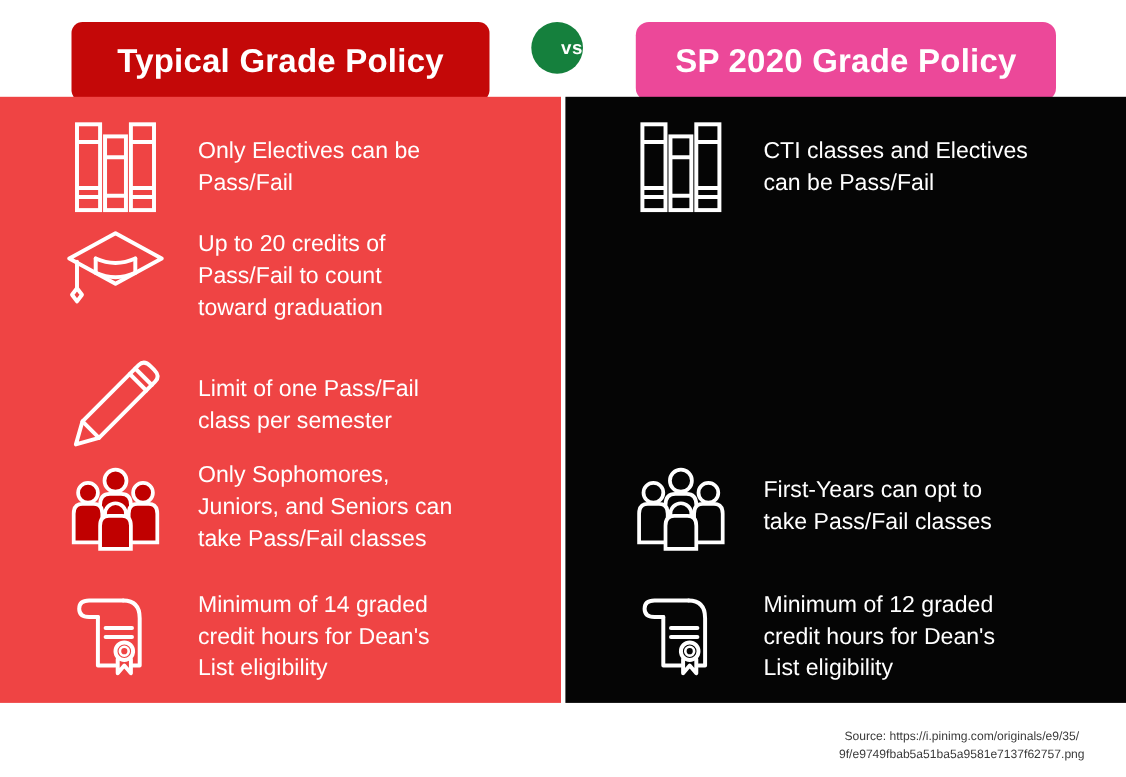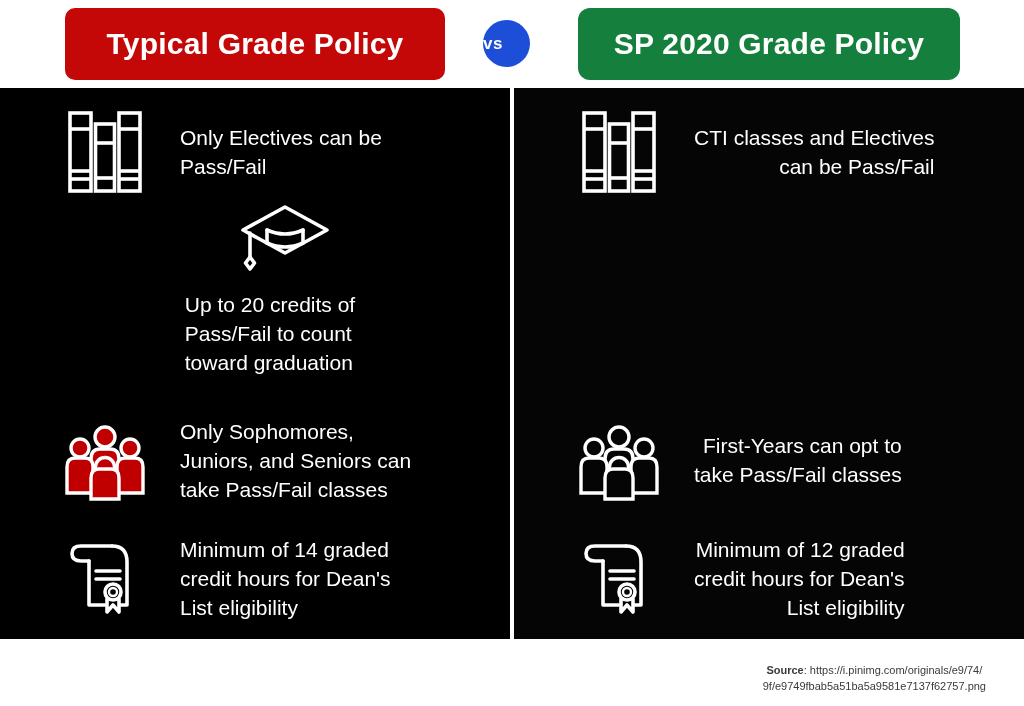--- a/index.html
+++ b/index.html
@@ -9,72 +9,72 @@
     position: relative;
     width: 1024px;
     height: 706px;
     background: #ffffff;
     overflow: hidden;
   }
 
   
   .title-box {
     position: absolute;
-    top: 8px;
+    top: 20px;
     height: 72px;
     display: flex;
     align-items: center;
     justify-content: center;
     color: #ffffff;
     font-size: 30px;
     font-weight: bold;
     letter-spacing: 0.2px;
   }
   .title-box.left  { left: 65px;  width: 380px; background: #c40808; border-radius: 10px; }
-  .title-box.right { left: 578px; width: 382px; background: #15803d; border-radius: 12px; }
+  .title-box.right { left: 578px; width: 382px; background: #ec4899; border-radius: 12px; }
   .vs-badge {
     position: absolute;
     left: 483px; top: 20px;
     width: 47px; height: 47px;
     border-radius: 50%;
-    background: #1d4ed8;
+    background: #15803d;
     color: #ffffff;
     font-size: 17px;
     font-weight: bold;
     display: flex;
     align-items: center;
-    justify-content: flex-start;
+    justify-content: flex-end;
     letter-spacing: 0.5px;
   }
 
   
   .panel {
     position: absolute;
     top: 88px;
     width: 510px;
     height: 551px;
   }
-  .panel-left  { left: 0;     background: #000000; }
-  .panel-right { left: 514px; background: #050505; text-align: right; }
+  .panel-left  { left: 0;     background: #ef4444; }
+  .panel-right { left: 514px; background: #050505; }
   .divider {
     position: absolute;
     left: 510px; top: 88px;
     width: 4px; height: 551px;
     background: #ffffff;
   }
 
   .row {
     position: absolute;
     left: 0;
     width: 510px;
     display: flex;
     align-items: center;
   }
   .row1 { top: 22px;  height: 84px;  }
-  .row2 { top: 112px; height: 100px; flex-direction: column; }
+  .row2 { top: 112px; height: 100px; }
   .row3 { top: 238px; height: 84px;  }
   .row4 { top: 322px; height: 100px; }
   .row5 { top: 440px; height: 100px; }
 
   .icon-wrap {
     flex: none;
     width: 90px; height: 90px;
     margin-left: 60px;
     display: flex;
     align-items: center;
@@ -105,21 +105,21 @@
   
   .footer {
     position: absolute;
     top: 662px;
     right: 38px;
     text-align: center;
     font-size: 11px;
     line-height: 16px;
     color: #3a3a3a;
   }
-  .footer .bold { font-weight: bold; }
+  .footer .bold { font-weight: normal; }
 </style>
 </head>
 <body>
 
 <div class="page">
 
   <div class="title-box left">
     <span>Typical Grade Policy</span>
   </div>
 
@@ -161,20 +161,33 @@
       <path d="M63,30 L63,43"></path>
       <path d="M27,30 Q45,38 63,30"></path>
       <path d="M27,43 Q45,51 63,43"></path>
       <path d="M10,33 L10,57"></path>
       <path d="M10,57 L14.5,63 L10,69 L5.5,63 Z"></path>
     </g>
   </svg>
         </div>
         <div class="item-text">Up to 20 credits of<br>Pass/Fail to count<br>toward graduation</div>
       </div>
+      <div class="row row3">
+        <div class="icon-wrap">
+          <svg viewBox="0 0 90 90" xmlns="http://www.w3.org/2000/svg">
+    <g class="ic">
+      <path d="M9,81 L15,60 L66,9 Q71,4 77,10 L80,13 Q86,19 81,24 L30,75 Z"></path>
+      <path d="M15,60 L30,75"></path>
+      <path d="M58,17 L73,32"></path>
+      <path d="M63,12 L78,27"></path>
+    </g>
+  </svg>
+        </div>
+        <div class="item-text">Limit of one Pass/Fail<br>class per semester</div>
+      </div>
       <div class="row row4">
         <div class="icon-wrap">
           <svg viewBox="0 0 90 90" xmlns="http://www.w3.org/2000/svg">
     <g>
       <circle class="bgfill" cx="45" cy="22" r="10"></circle>
       <path class="bgfill" d="M31,64 L31,44 Q31,34 40,34 L50,34 Q59,34 59,44 L59,64 Z"></path>
       <circle class="bgfill" cx="20" cy="33" r="9"></circle>
       <path class="bgfill" d="M7,78 L7,52 Q7,43 15,43 L25,43 Q33,43 33,52 L33,78 Z"></path>
       <circle class="bgfill" cx="70" cy="33" r="9"></circle>
       <path class="bgfill" d="M57,78 L57,52 Q57,43 65,43 L75,43 Q83,43 83,52 L83,78 Z"></path>
@@ -255,17 +268,17 @@
       <circle cx="53" cy="59" r="4" stroke-width="2.4"></circle>
       <path d="M47,66 L47,79 L53,72 L59,79 L59,66"></path>
     </g>
   </svg>
         </div>
         <div class="item-text">Minimum of 12 graded<br>credit hours for Dean's<br>List eligibility</div>
       </div>
     </div>
 
   <div class="footer">
-    <span class="bold">Source</span><span>: https://i.pinimg.com/originals/e9/74/</span><br>
+    <span class="bold">Source</span><span>: https://i.pinimg.com/originals/e9/35/</span><br>
     <span>9f/e9749fbab5a51ba5a9581e7137f62757.png</span>
   </div>
 
 </div>
 
 </body></html>

